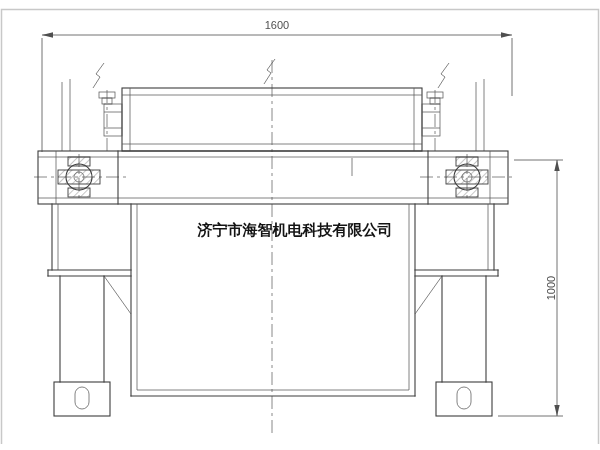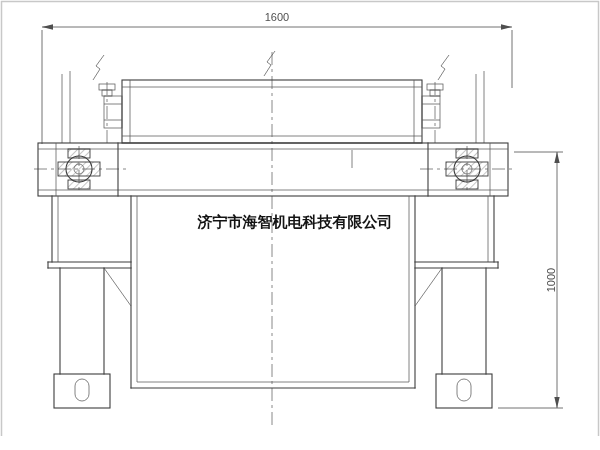--- a/index.html
+++ b/index.html
@@ -1,19 +1,20 @@
 <!DOCTYPE html>
 <html style="--line: #3d3d3d; --line_thin: #5a5a5a; --dim: #4f4f4f; --center: #6a6a6a; --hatch: #5a5a5a; --watermark: #141414; --background: #ffffff; --frame: #c8c8c8;"><head>
 <meta charset="utf-8">
 <style>
   html,body{margin:0;padding:0;background:#ffffff;}
   .canvas{
     width:600px;height:436px;position:relative;overflow:hidden;
     background:var(--background,#ffffff);
     font-family:"Liberation Sans", sans-serif;
+    margin-top:8px;
   }
   svg{display:block}
   .ln{stroke:var(--line,#3d3d3d);stroke-width:1.1;fill:none;stroke-linecap:square}
   .ln2{stroke:var(--line_thin,#5a5a5a);stroke-width:.75;fill:none}
   .dim{stroke:var(--dim,#4f4f4f);stroke-width:.8;fill:none}
   .cl{stroke:var(--center,#6a6a6a);stroke-width:.8;fill:none;stroke-dasharray:13 4 3 4}
   .arrow{fill:var(--dim,#4f4f4f);stroke:none}
   .hatchline{stroke:var(--hatch,#5a5a5a);stroke-width:.7}
   .hr{stroke:var(--line,#3d3d3d);stroke-width:.9;fill:url(#hatch)}
   .frame{fill:none;stroke:var(--frame,#c8c8c8);stroke-width:1.5}

